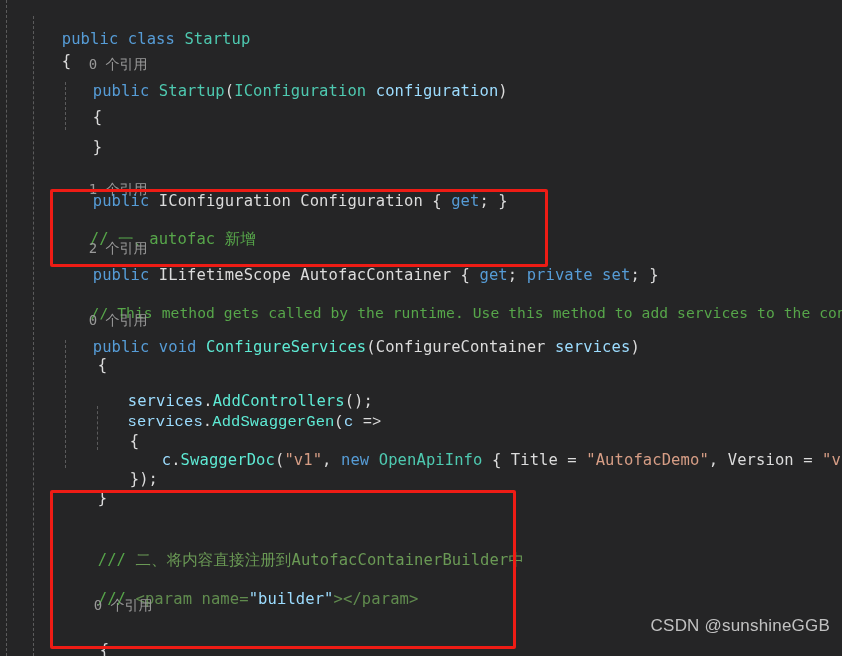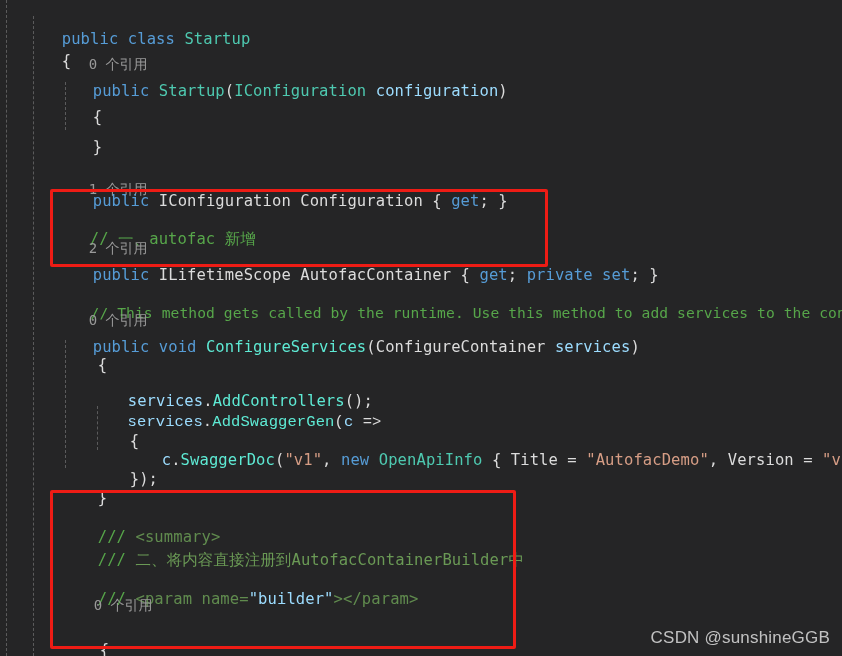--- a/index.html
+++ b/index.html
@@ -79,21 +79,21 @@
     border-radius: 2px;
     box-sizing: border-box;
     background: transparent;
     pointer-events: none;
   }
 
   
   #watermark {
     position: absolute;
     right: 12px;
-    bottom: 8px;
+    bottom: 20px;
     font-family: "Liberation Sans", "DejaVu Sans", sans-serif;
     font-size: 17px;
     color: #cfcfcf;
     opacity: .92;
     letter-spacing: .2px;
   }
 </style>
 </head>
 <body>
 
@@ -183,23 +183,20 @@
   </div>
 
   <div class="line" style="top:440px; left:92px;">
     <span class="pln">});</span>
   </div>
 
   <div class="line" style="top:459px; left:60px;">
     <span class="pln">}</span>
   </div>
 
-  <div class="line" style="top:498px; left:60px;">
-    <span class="doc">///</span><span class="dtxt"> </span><span class="dtag">&lt;summary&gt;</span>
-  </div>
 
   <div class="line" style="top:521px; left:60px;">
     <span class="doc">///</span><span class="dtxt"> </span><span class="dtxt">二、将内容直接注册到AutofacContainerBuilder中</span>
   </div>
 
 
   <div class="line" style="top:560px; left:60px;">
     <span class="doc">///</span><span class="dtxt"> </span><span class="dtag">&lt;param name=</span><span class="attr">"builder"</span><span class="dtag">&gt;&lt;/param&gt;</span>
   </div>
 

